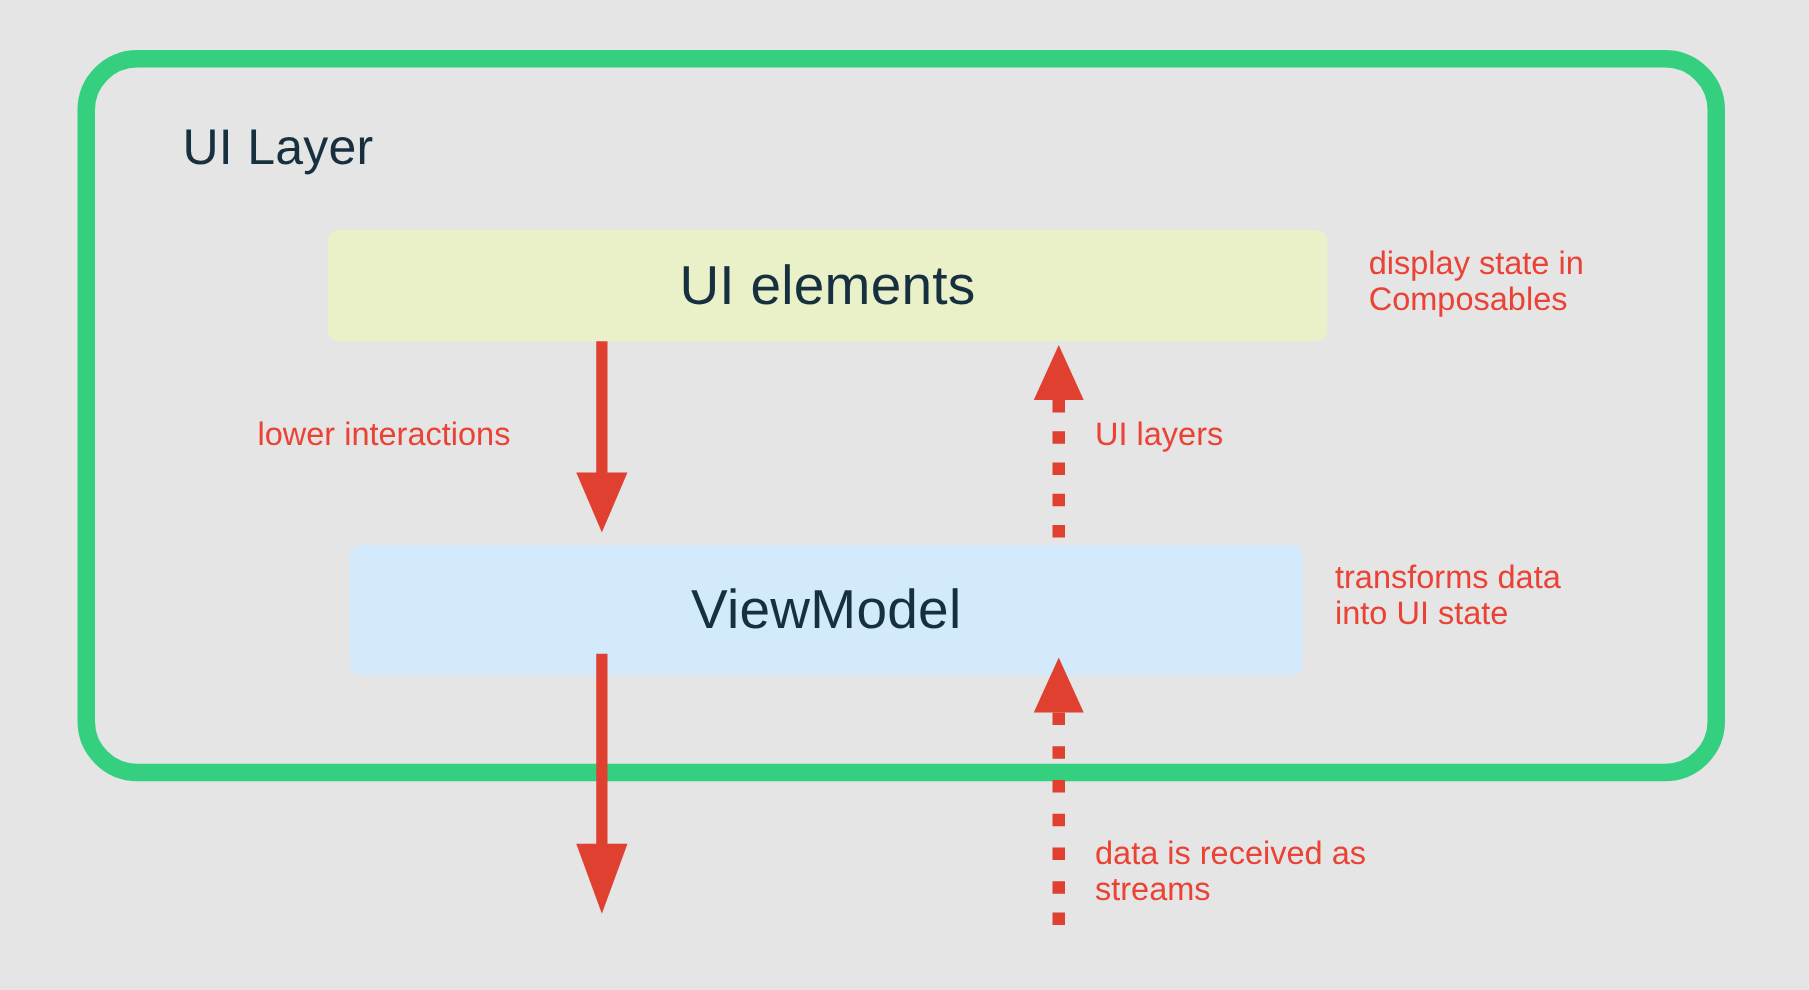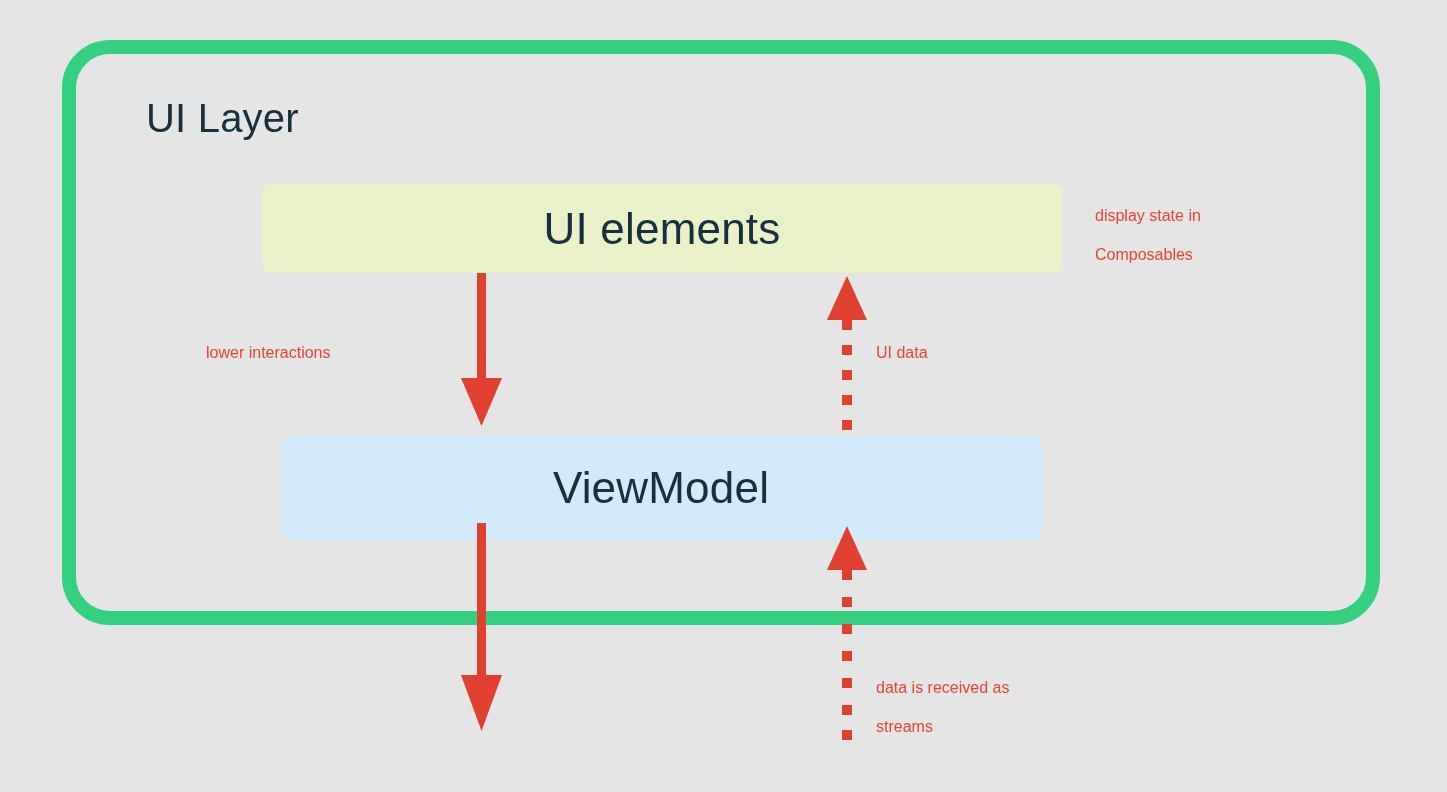--- a/index.html
+++ b/index.html
@@ -66,22 +66,22 @@
     top: 436px;
     width: 762px;
     height: 104px;
     background: #d2eafb;
   }
 
   
   .ann {
     position: absolute;
     color: #ea4335;
-    font-size: 16px;
-    line-height: 39px;
+    font-size: 26px;
+    line-height: 29px;
     white-space: pre-line;
   }
   .ann-display   { left: 1095px; top: 196px; }
   .ann-transform { left: 1068px; top: 447px; }
   .ann-uistate   { left: 876px;  top: 333px; }
   .ann-userint   { left: 206px;  top: 333px; }
   .ann-events    { left: 146px;  top: 668px; }
   .ann-streams   { left: 876px;  top: 668px; }
 
   
@@ -107,22 +107,24 @@
     <span>UI elements</span>
   </div>
 
   <div class="node node-vm">
     <span>ViewModel</span>
   </div>
 
   <div class="ann ann-display">display state in
 Composables</div>
 
+  <div class="ann ann-transform">transforms data
+into UI state</div>
 
-  <div class="ann ann-uistate">UI data</div>
+  <div class="ann ann-uistate">UI layers</div>
 
   <div class="ann ann-userint">lower interactions</div>
 
 
   <div class="ann ann-streams">data is received as
 streams</div>
 
   <svg id="arrows" viewBox="0 0 1447 792">
 
     <g>

